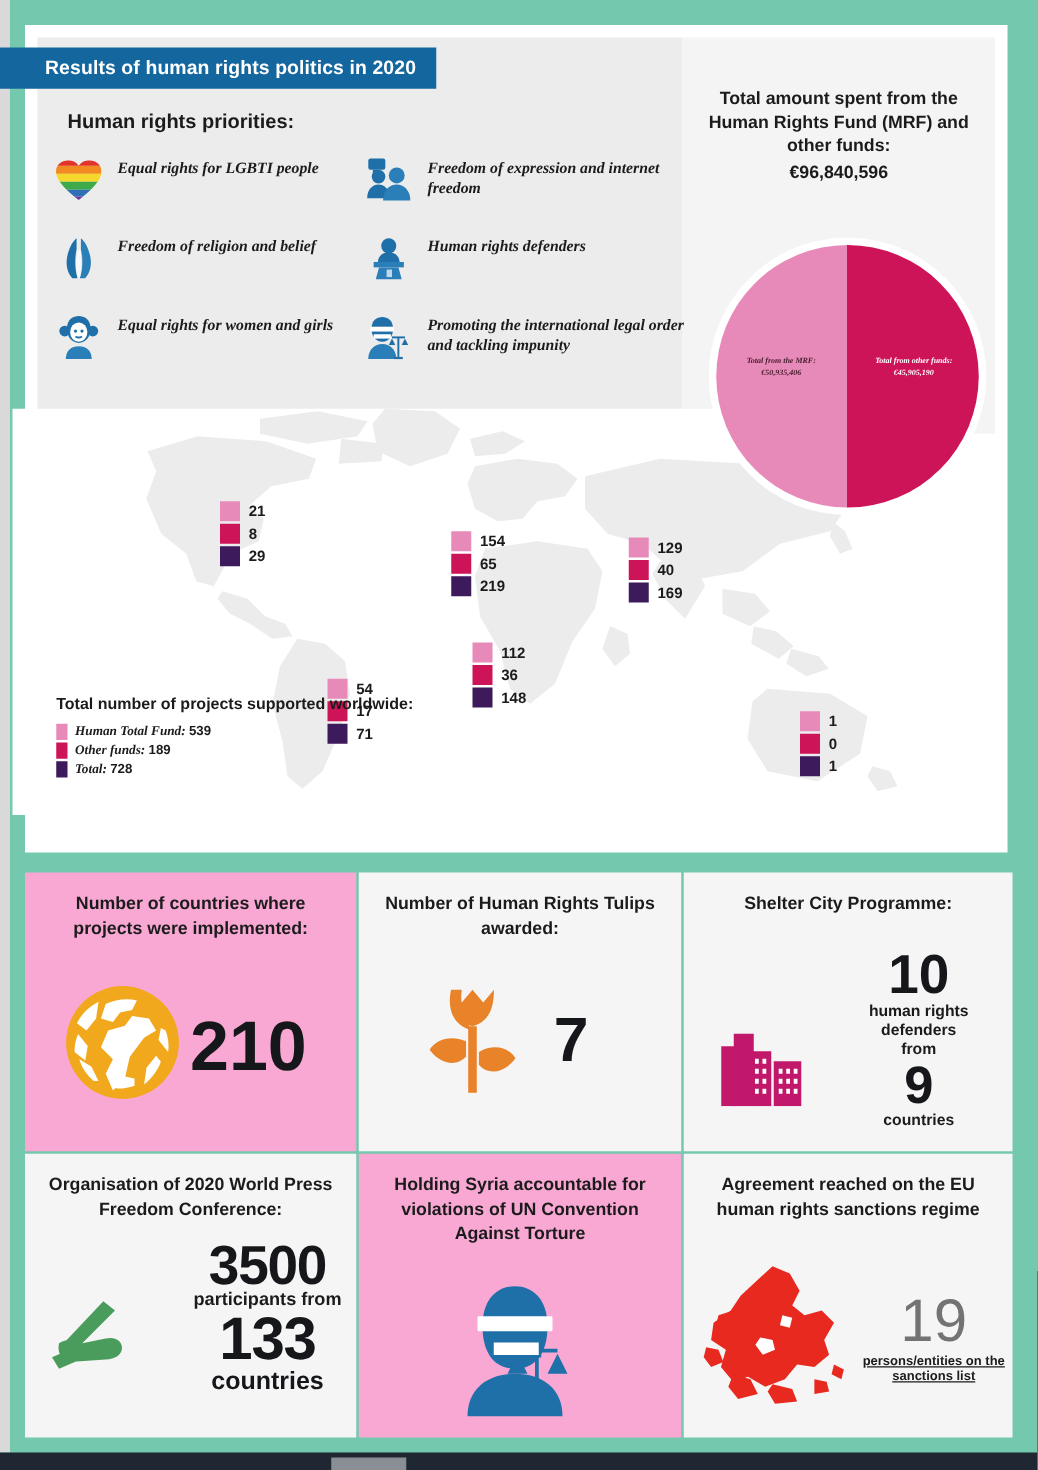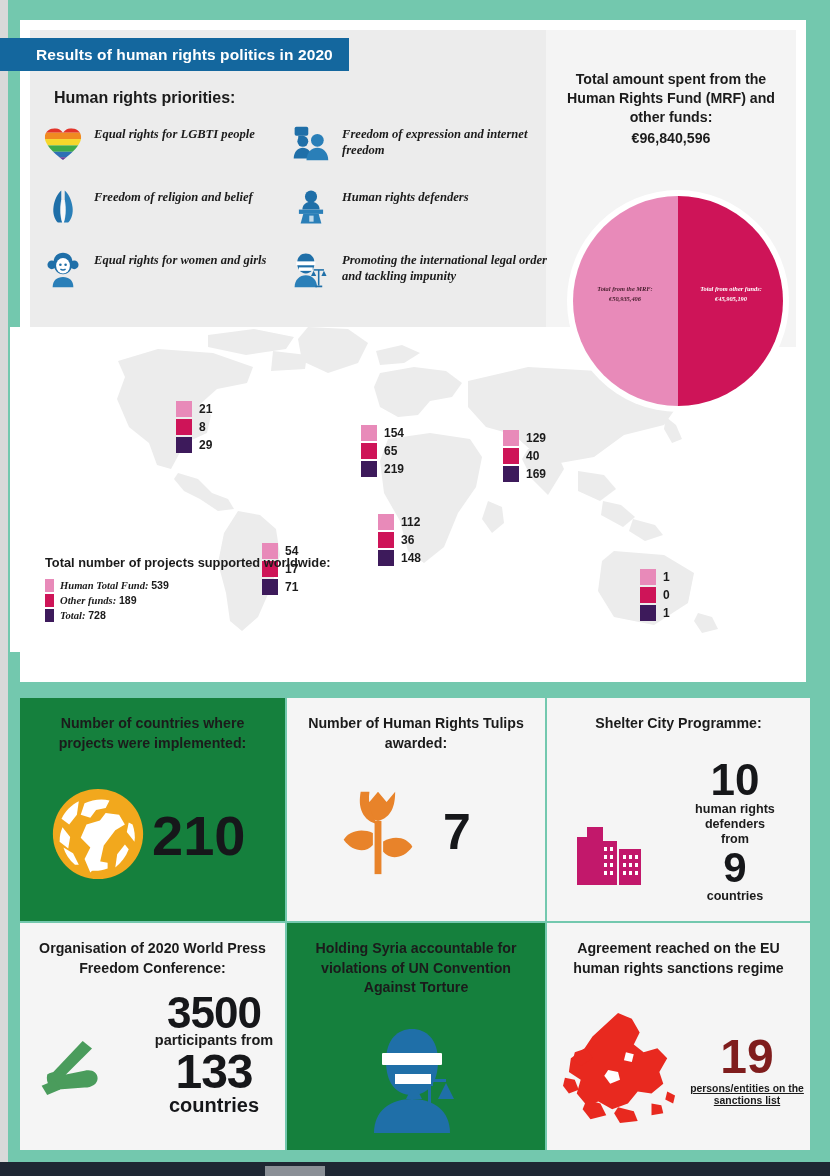--- a/index.html
+++ b/index.html
@@ -119,21 +119,21 @@
   
   .cards {
     position: absolute; left: 20px; top: 698px;
     width: 786px; height: 452px;
     display: grid;
     grid-template-columns: 265px 258px 263px;
     grid-template-rows: 223px 227px;
     gap: 2px;
   }
   .card { position: relative; background: #f5f5f5; overflow: hidden; }
-  .card.alt { background: #15803d; text-decoration: underline; }
+  .card.alt { background: #f9a8d4; text-decoration: underline; }
   .card-title {
     position: absolute; top: 16px; left: 12px; right: 12px;
     text-align: center; font-size: 14.2px; font-weight: bold;
     color: #1b1b1b; line-height: 1.38;
   }
   .big-num { font-size: 50px; font-weight: bold; color: #16171a; line-height: 1; }
 
   .c1-body { position: absolute; left: 30px; top: 88px; display: flex; align-items: center; gap: 6px; }
   .c2-body { position: absolute; left: 48px; top: 80px; display: flex; align-items: center; gap: 22px; }
   .c3-bld  { position: absolute; left: 28px; top: 125px; }
@@ -141,21 +141,21 @@
   .c3-txt .lbl { font-size: 12.6px; font-weight: bold; color: #1b1b1b; line-height: 1.18; }
   .c4-body { position: absolute; left: 16px; top: 70px; display: flex; align-items: flex-start; }
   .c4-nums { width: 180px; text-align: center; margin-left: 4px; }
   .c4-nums .n1 { font-size: 44px; font-weight: bold; color: #16171a; line-height: .92; letter-spacing: -1px; }
   .c4-nums .mid { font-size: 14.5px; font-weight: bold; color: #1b1b1b; line-height: 1.05; }
   .c4-nums .n2 { font-size: 48px; font-weight: bold; color: #16171a; line-height: .95; letter-spacing: -1px; }
   .c4-nums .cw { font-size: 20px; font-weight: bold; color: #16171a; line-height: 1.1; }
   .c5-body { position: absolute; left: 0; right: 0; top: 102px; display: flex; justify-content: center; }
   .c6-body { position: absolute; left: 10px; top: 86px; display: flex; align-items: center; gap: 4px; }
   .c6-txt { width: 116px; text-align: center; }
-  .c6-txt .n { font-size: 48px; font-weight: bold; color: #7f1d1d; line-height: 1; }
+  .c6-txt .n { font-size: 48px; font-weight: normal; color: #737373; line-height: 1; }
   .c6-txt .s { font-size: 10.4px; font-weight: bold; color: #1b1b1b; line-height: 1.12; margin-top: 2px; text-decoration: underline; }
 
   
   .bottom-bar { position: absolute; left: 0; bottom: 0; width: 830px; height: 14px; background: #1f2733; }
   .scroll-thumb { position: absolute; left: 265px; bottom: 0; width: 60px; height: 10px; background: #8a8f96; }
   .left-rail { position: absolute; left: 0; top: 0; width: 8px; height: 1162px; background: #d9d9d9; }
 </style>
 </head>
 <body>
 

